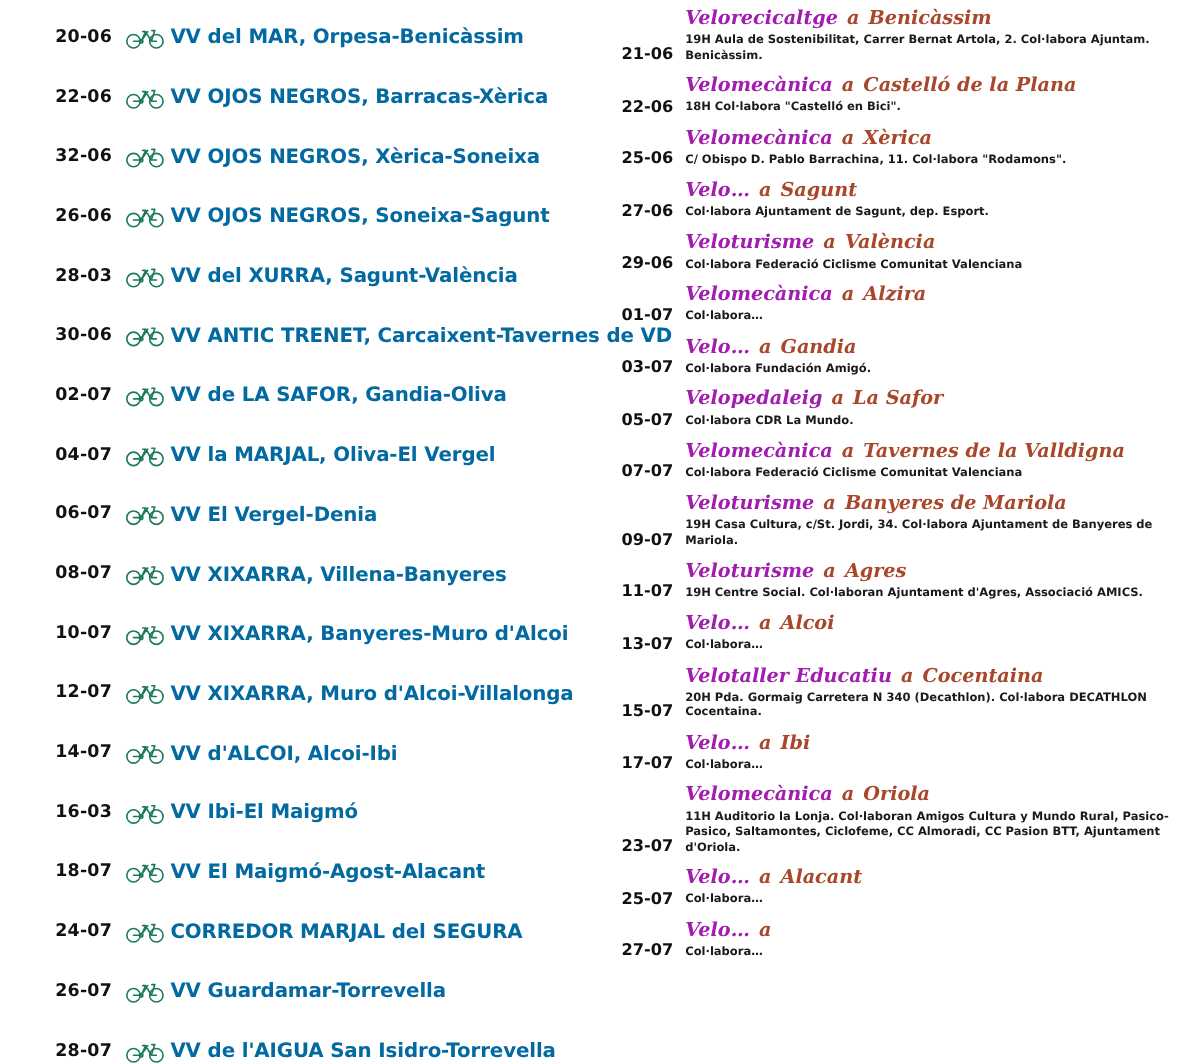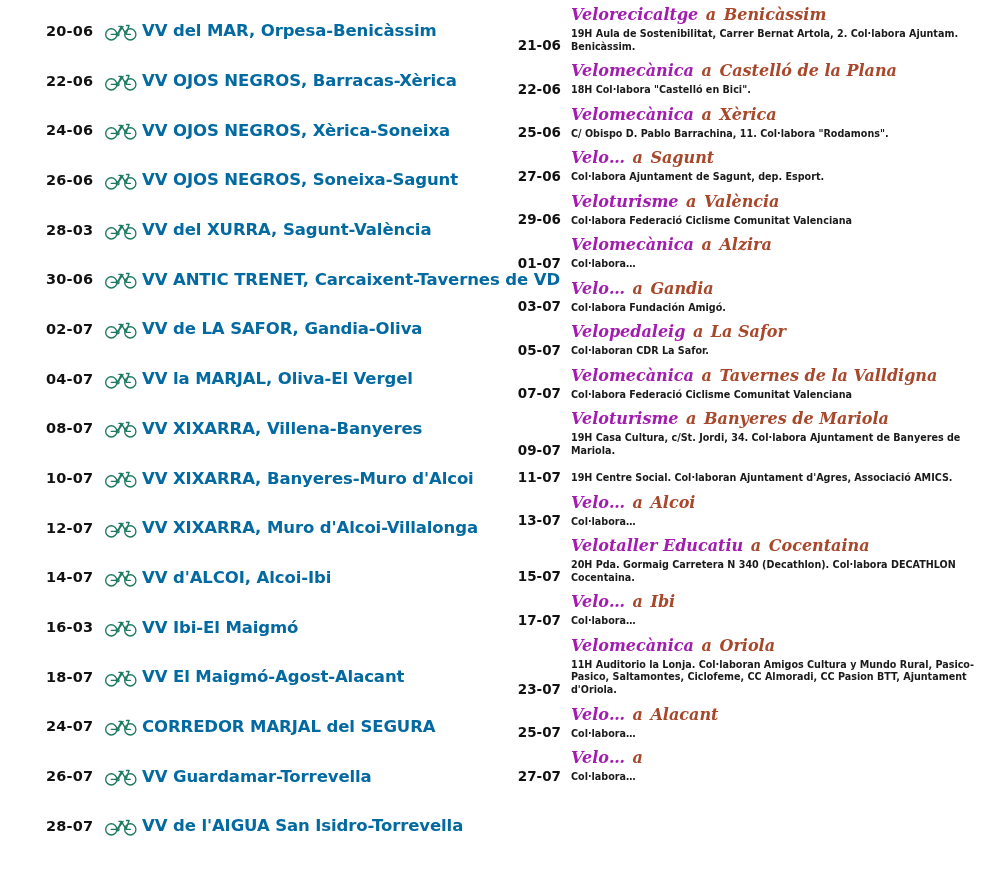--- a/index.html
+++ b/index.html
@@ -140,21 +140,21 @@
           <g fill="none" stroke="#1d7a5f" stroke-width="1.6" stroke-linecap="round" stroke-linejoin="round">
             <circle cx="8.5" cy="17" r="6.6"></circle>
             <circle cx="31" cy="17" r="6.6"></circle>
             <path d="M8.5 17 L16 17 L20.5 7.5 L26 17 L31 17 M16 17 L22.5 7.5 M20.5 7.5 L17.5 7.5 M26 17 L29.5 6.5 L26.5 6.5"></path>
             <circle cx="16" cy="17" r="1.7"></circle>
           </g>
         </svg>
         <span class="route-name">VV OJOS NEGROS, Barracas-Xèrica</span>
       </div>
       <div class="route-row">
-        <span class="route-date">24-06</span>
+        <span class="route-date">32-06</span>
         <svg viewBox="0 0 40 26" class="bike-icon">
           <g fill="none" stroke="#1d7a5f" stroke-width="1.6" stroke-linecap="round" stroke-linejoin="round">
             <circle cx="8.5" cy="17" r="6.6"></circle>
             <circle cx="31" cy="17" r="6.6"></circle>
             <path d="M8.5 17 L16 17 L20.5 7.5 L26 17 L31 17 M16 17 L22.5 7.5 M20.5 7.5 L17.5 7.5 M26 17 L29.5 6.5 L26.5 6.5"></path>
             <circle cx="16" cy="17" r="1.7"></circle>
           </g>
         </svg>
         <span class="route-name">VV OJOS NEGROS, Xèrica-Soneixa</span>
       </div>
@@ -210,20 +210,32 @@
         <span class="route-date">04-07</span>
         <svg viewBox="0 0 40 26" class="bike-icon">
           <g fill="none" stroke="#1d7a5f" stroke-width="1.6" stroke-linecap="round" stroke-linejoin="round">
             <circle cx="8.5" cy="17" r="6.6"></circle>
             <circle cx="31" cy="17" r="6.6"></circle>
             <path d="M8.5 17 L16 17 L20.5 7.5 L26 17 L31 17 M16 17 L22.5 7.5 M20.5 7.5 L17.5 7.5 M26 17 L29.5 6.5 L26.5 6.5"></path>
             <circle cx="16" cy="17" r="1.7"></circle>
           </g>
         </svg>
         <span class="route-name">VV la MARJAL, Oliva-El Vergel</span>
+      </div>
+      <div class="route-row">
+        <span class="route-date">06-07</span>
+        <svg viewBox="0 0 40 26" class="bike-icon">
+          <g fill="none" stroke="#1d7a5f" stroke-width="1.6" stroke-linecap="round" stroke-linejoin="round">
+            <circle cx="8.5" cy="17" r="6.6"></circle>
+            <circle cx="31" cy="17" r="6.6"></circle>
+            <path d="M8.5 17 L16 17 L20.5 7.5 L26 17 L31 17 M16 17 L22.5 7.5 M20.5 7.5 L17.5 7.5 M26 17 L29.5 6.5 L26.5 6.5"></path>
+            <circle cx="16" cy="17" r="1.7"></circle>
+          </g>
+        </svg>
+        <span class="route-name">VV El Vergel-Denia</span>
       </div>
       <div class="route-row">
         <span class="route-date">08-07</span>
         <svg viewBox="0 0 40 26" class="bike-icon">
           <g fill="none" stroke="#1d7a5f" stroke-width="1.6" stroke-linecap="round" stroke-linejoin="round">
             <circle cx="8.5" cy="17" r="6.6"></circle>
             <circle cx="31" cy="17" r="6.6"></circle>
             <path d="M8.5 17 L16 17 L20.5 7.5 L26 17 L31 17 M16 17 L22.5 7.5 M20.5 7.5 L17.5 7.5 M26 17 L29.5 6.5 L26.5 6.5"></path>
             <circle cx="16" cy="17" r="1.7"></circle>
           </g>
@@ -375,40 +387,41 @@
         <span class="event-date">03-07</span>
         <div class="event-body">
           <div class="event-title"><span class="kind">Velo…</span> <span class="conn">a</span> <span class="place">Gandia</span></div>
           <div class="event-detail">Col·labora Fundación Amigó.</div>
         </div>
       </div>
       <div class="event-row">
         <span class="event-date">05-07</span>
         <div class="event-body">
           <div class="event-title"><span class="kind">Velopedaleig</span> <span class="conn">a</span> <span class="place">La Safor</span></div>
-          <div class="event-detail">Col·laboran CDR La Safor.</div>
+          <div class="event-detail">Col·labora CDR La Mundo.</div>
         </div>
       </div>
       <div class="event-row">
         <span class="event-date">07-07</span>
         <div class="event-body">
           <div class="event-title"><span class="kind">Velomecànica</span> <span class="conn">a</span> <span class="place">Tavernes de la Valldigna</span></div>
           <div class="event-detail">Col·labora Federació Ciclisme Comunitat Valenciana</div>
         </div>
       </div>
       <div class="event-row">
         <span class="event-date">09-07</span>
         <div class="event-body">
           <div class="event-title"><span class="kind">Veloturisme</span> <span class="conn">a</span> <span class="place">Banyeres de Mariola</span></div>
           <div class="event-detail">19H Casa Cultura, c/St. Jordi, 34. Col·labora Ajuntament de Banyeres de Mariola.</div>
         </div>
       </div>
       <div class="event-row">
         <span class="event-date">11-07</span>
         <div class="event-body">
+          <div class="event-title"><span class="kind">Veloturisme</span> <span class="conn">a</span> <span class="place">Agres</span></div>
           <div class="event-detail">19H Centre Social. Col·laboran Ajuntament d'Agres, Associació AMICS.</div>
         </div>
       </div>
       <div class="event-row">
         <span class="event-date">13-07</span>
         <div class="event-body">
           <div class="event-title"><span class="kind">Velo…</span> <span class="conn">a</span> <span class="place">Alcoi</span></div>
           <div class="event-detail">Col·labora…</div>
         </div>
       </div>

